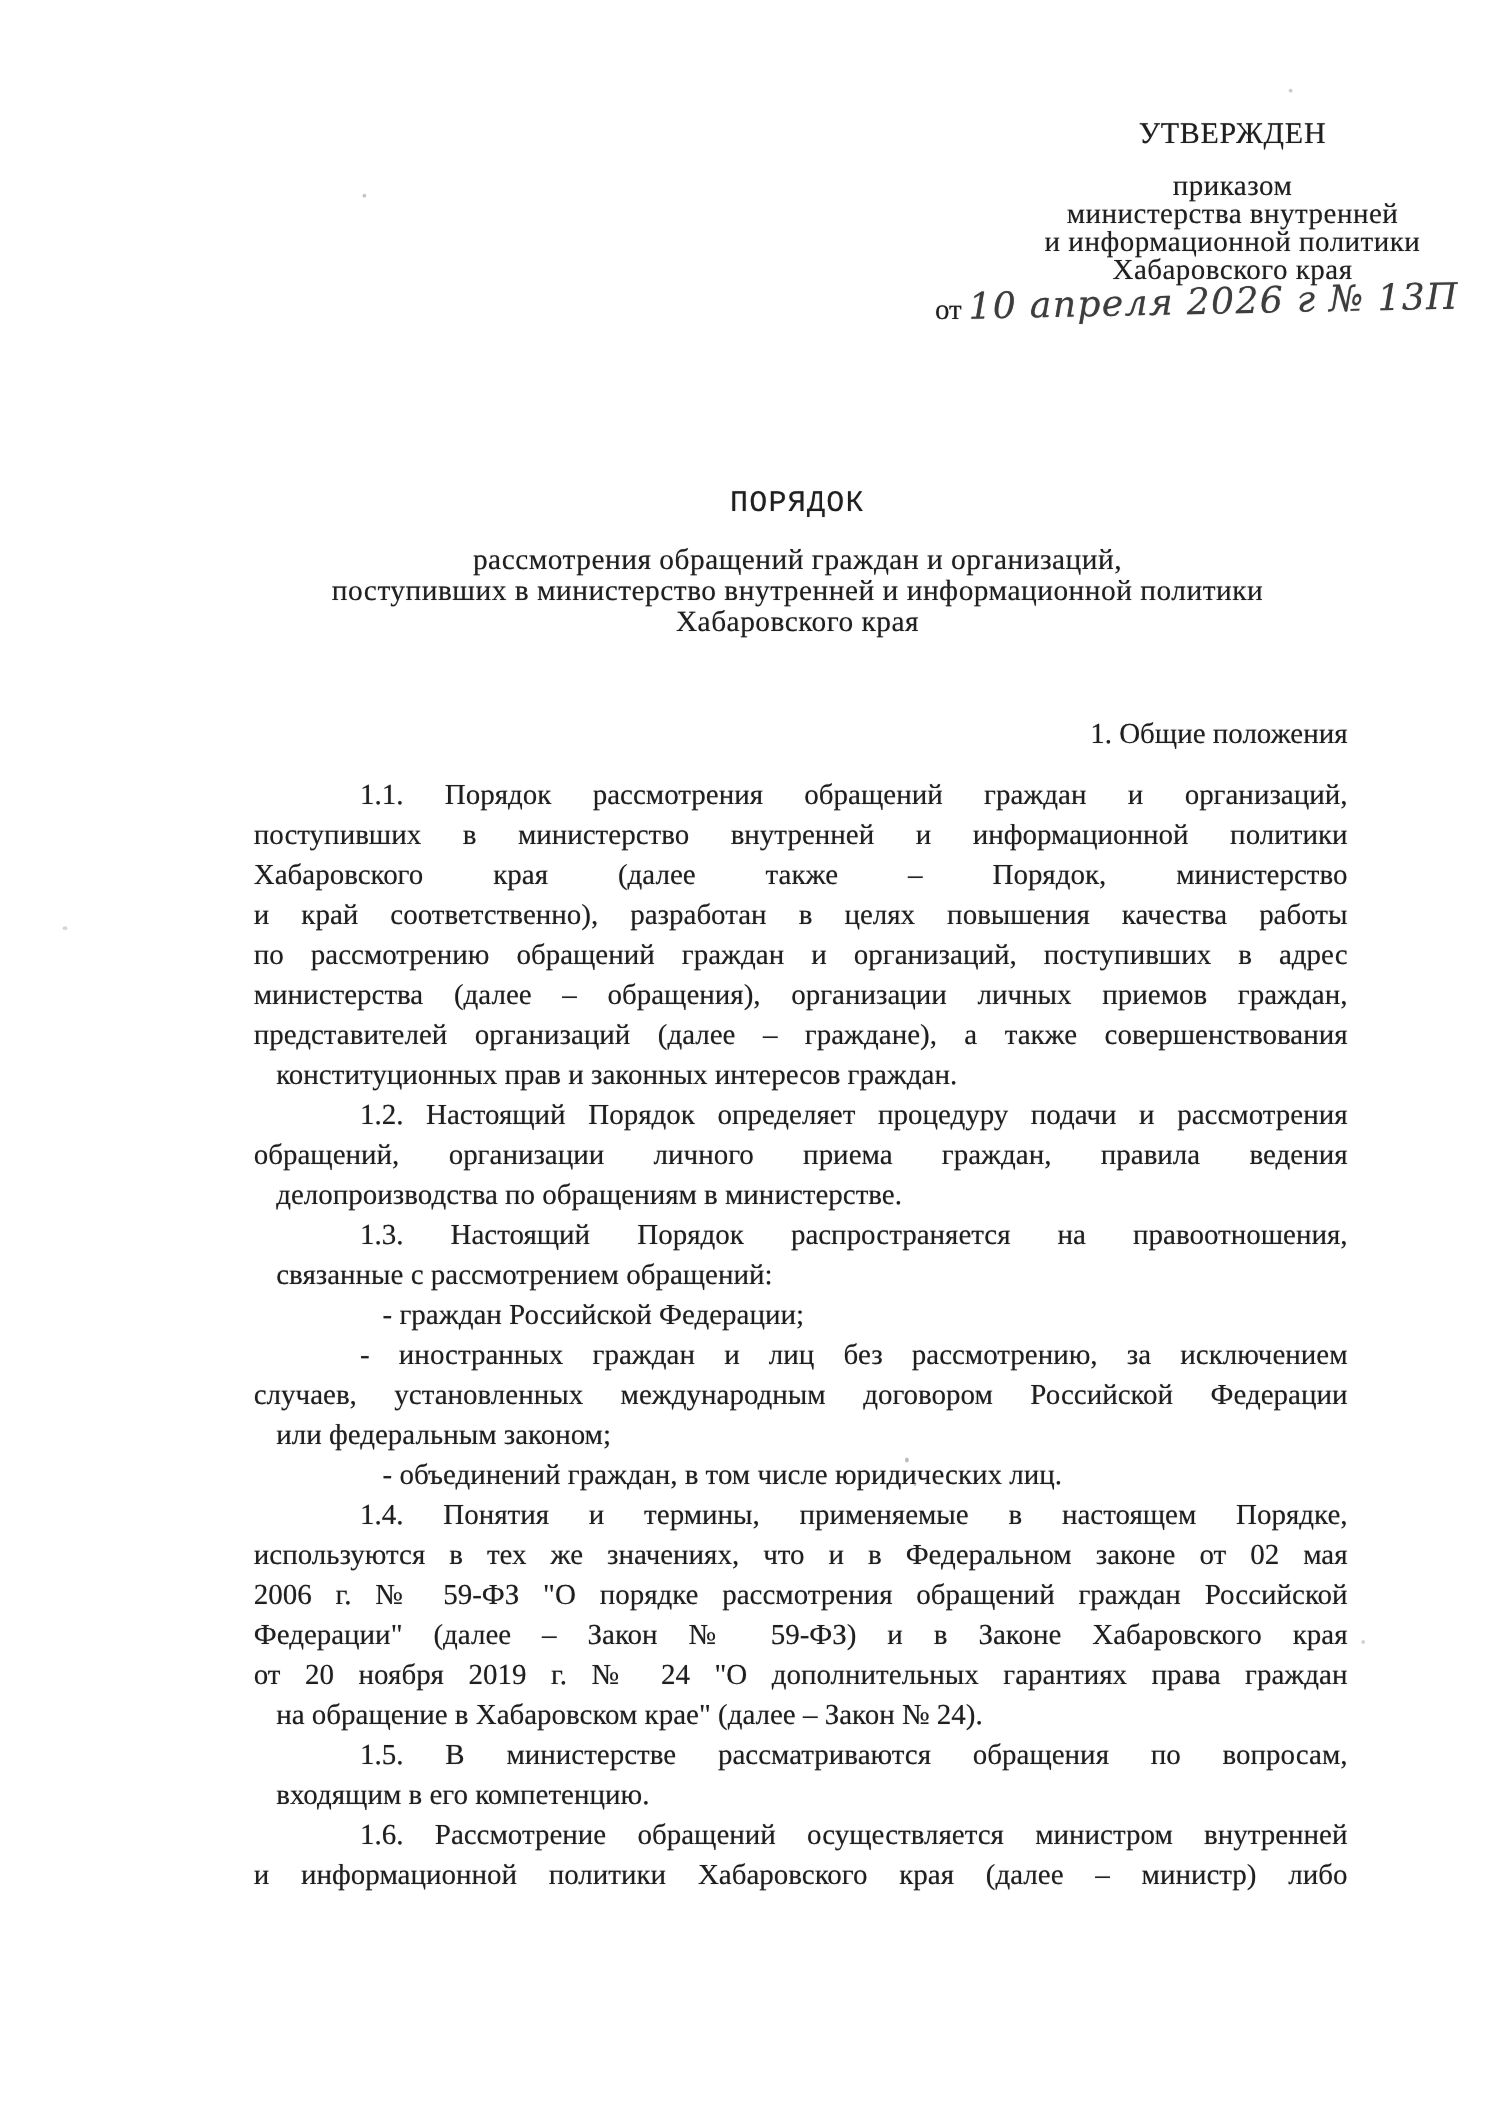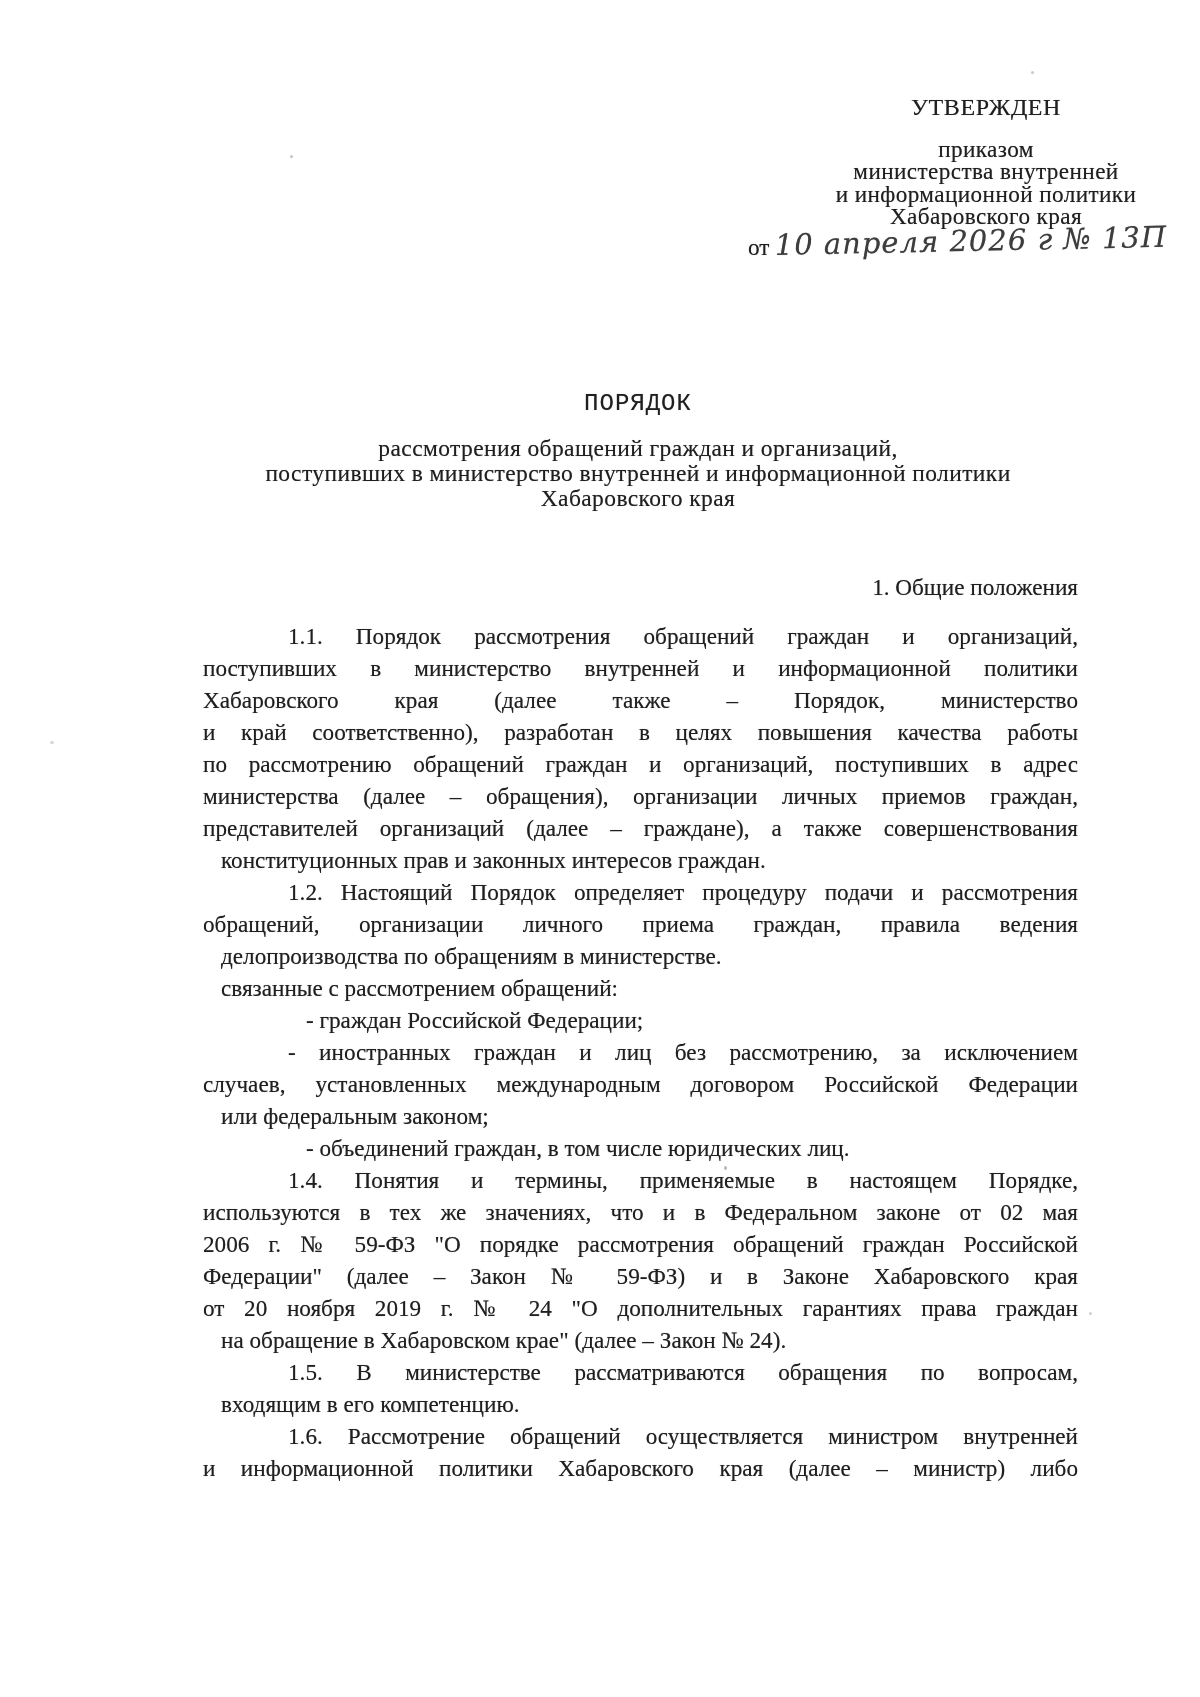--- a/index.html
+++ b/index.html
@@ -89,20 +89,21 @@
         <div class="line scan">поступивших в министерство внутренней и информационной политики</div>
         <div class="line scan">Хабаровского края (далее также – Порядок, министерство</div>
         <div class="line scan">и край соответственно), разработан в целях повышения качества работы</div>
         <div class="line scan">по рассмотрению обращений граждан и организаций, поступивших в адрес</div>
         <div class="line scan">министерства (далее – обращения), организации личных приемов граждан,</div>
         <div class="line scan">представителей организаций (далее – граждане), а также совершенствования</div>
         <div class="line scan last">конституционных прав и законных интересов граждан.</div>
         <div class="line scan first">1.2. Настоящий Порядок определяет процедуру подачи и рассмотрения</div>
         <div class="line scan">обращений, организации личного приема граждан, правила ведения</div>
         <div class="line scan last">делопроизводства по обращениям в министерстве.</div>
+        <div class="line scan first">1.3. Настоящий Порядок распространяется на правоотношения,</div>
         <div class="line scan last">связанные с рассмотрением обращений:</div>
         <div class="line scan first last">- граждан Российской Федерации;</div>
         <div class="line scan first">- иностранных граждан и лиц без рассмотрению, за исключением</div>
         <div class="line scan">случаев, установленных международным договором Российской Федерации</div>
         <div class="line scan last">или федеральным законом;</div>
         <div class="line scan first last">- объединений граждан, в том числе юридических лиц.</div>
         <div class="line scan first">1.4. Понятия и термины, применяемые в настоящем Порядке,</div>
         <div class="line scan">используются в тех же значениях, что и в Федеральном законе от 02 мая</div>
         <div class="line scan">2006 г. № 59-ФЗ "О порядке рассмотрения обращений граждан Российской</div>
         <div class="line scan">Федерации" (далее – Закон № 59-ФЗ) и в Законе Хабаровского края</div>

